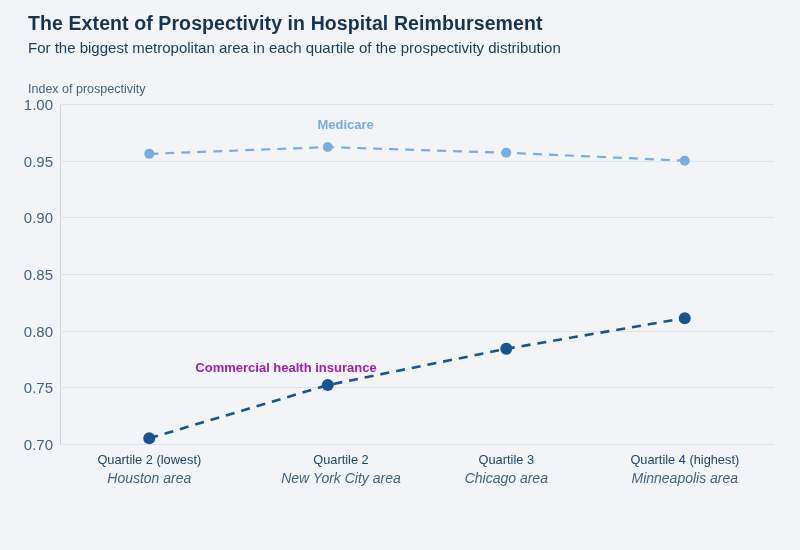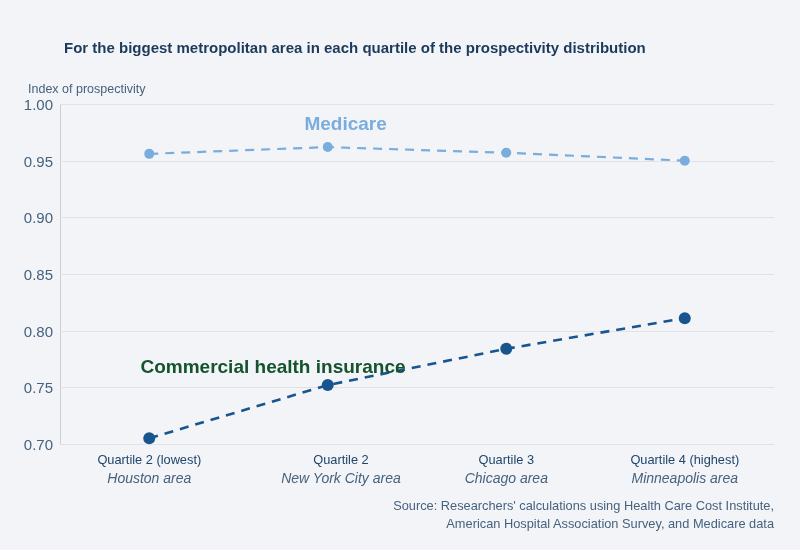--- a/index.html
+++ b/index.html
@@ -27,23 +27,22 @@
     font-size: 19.5px;
     font-weight: bold;
     color: #16344f;
     letter-spacing: 0.1px;
   }
   .subtitle {
     position: absolute;
     left: 28px;
     top: 39px;
     font-size: 15px;
-    font-weight: bold;
+    font-weight: normal;
     color: #1b3a5c;
-    margin-left: 36px;
   }
   .ylabel {
     position: absolute;
     left: 28px;
     top: 82px;
     font-size: 12.5px;
     color: #46627e;
   }
 
   
@@ -100,40 +99,41 @@
   svg.lines {
     position: absolute;
     left: 0;
     top: 0;
     width: 714px;
     height: 340px;
     overflow: visible;
   }
   .series-label {
     position: absolute;
-    font-size: 19px;
+    font-size: 13px;
     font-weight: bold;
     white-space: nowrap;
     transform: translate(-50%, -50%);
   }
   .source {
     position: absolute;
     right: 26px;
     bottom: 16px;
     text-align: right;
     font-size: 12.8px;
     color: #46627e;
     line-height: 1.45;
   }
 </style>
 </head>
 <body>
 
 <div class="page">
 
+  <div class="title">The Extent of Prospectivity in Hospital Reimbursement</div>
   <div class="subtitle">For the biggest metropolitan area in each quartile of the prospectivity distribution</div>
   <div class="ylabel">Index of prospectivity</div>
 
   <div class="plot">
     <div class="axis-left"></div>
 
     <div id="grid-layer">
         <div class="gridline" style="top: 340px;"></div>
         <div class="ytick" style="top: 340px;">0.70</div>
         <div class="gridline" style="top: 283.333px;"></div>
@@ -160,21 +160,21 @@
           <path d="M89.25 334.33 L267.75 281.07 L446.25 244.80 L624.75 214.20" fill="none" stroke="#18558f" stroke-width="2.6" stroke-dasharray="9 7" stroke-linecap="butt"></path>
           <circle cx="89.25" cy="334.33" r="6" fill="#18558f"></circle>
           <circle cx="267.75" cy="281.07" r="6" fill="#18558f"></circle>
           <circle cx="446.25" cy="244.80" r="6" fill="#18558f"></circle>
           <circle cx="624.75" cy="214.20" r="6" fill="#18558f"></circle>
         </g>
     </svg>
 
     <div id="label-layer">
         <div class="series-label" style="color: rgb(122, 173, 222); left: 285.6px; top: 20.4px;">Medicare</div>
-        <div class="series-label" style="color: #14532d; left: 213px; top: 262.9px; text-align: center;">Commercial health insurance</div>
+        <div class="series-label" style="color: #a21caf; left: 226px; top: 262.9px; text-align: center;">Commercial health insurance</div>
       </div>
 
     <div id="xtick-layer">
         <div class="xtick" style="left: 89.3px;">
           <span class="cat">Quartile 2 (lowest)</span>
           <span class="sub">Houston area</span>
         </div>
         <div class="xtick" style="left: 281px;">
           <span class="cat">Quartile 2</span>
           <span class="sub">New York City area</span>
@@ -183,18 +183,14 @@
           <span class="cat">Quartile 3</span>
           <span class="sub">Chicago area</span>
         </div>
         <div class="xtick" style="left: 624.8px;">
           <span class="cat">Quartile 4 (highest)</span>
           <span class="sub">Minneapolis area</span>
         </div>
       </div>
   </div>
 
-  <div class="source">
-    <div>Source: Researchers' calculations using Health Care Cost Institute,</div>
-    <div>American Hospital Association Survey, and Medicare data</div>
-  </div>
 
 </div>
 
 </body></html>

